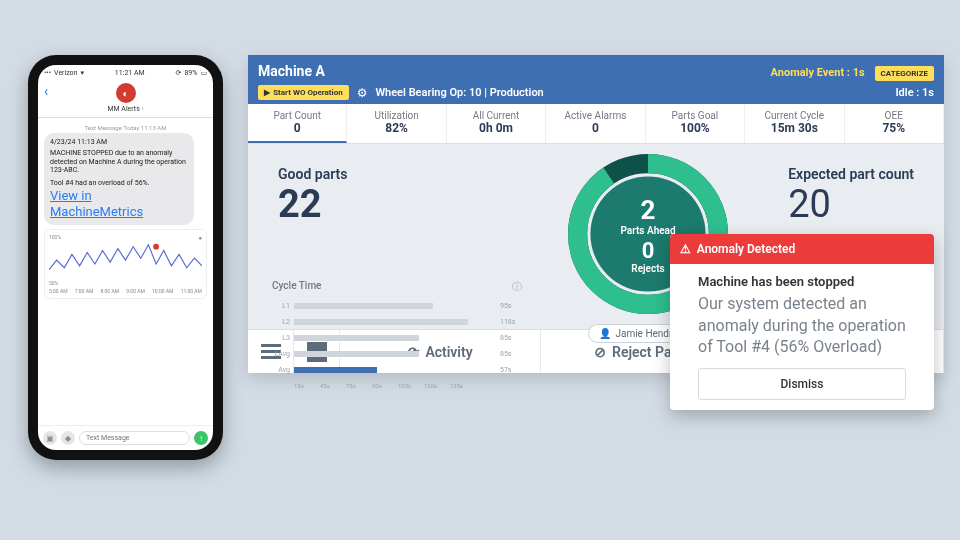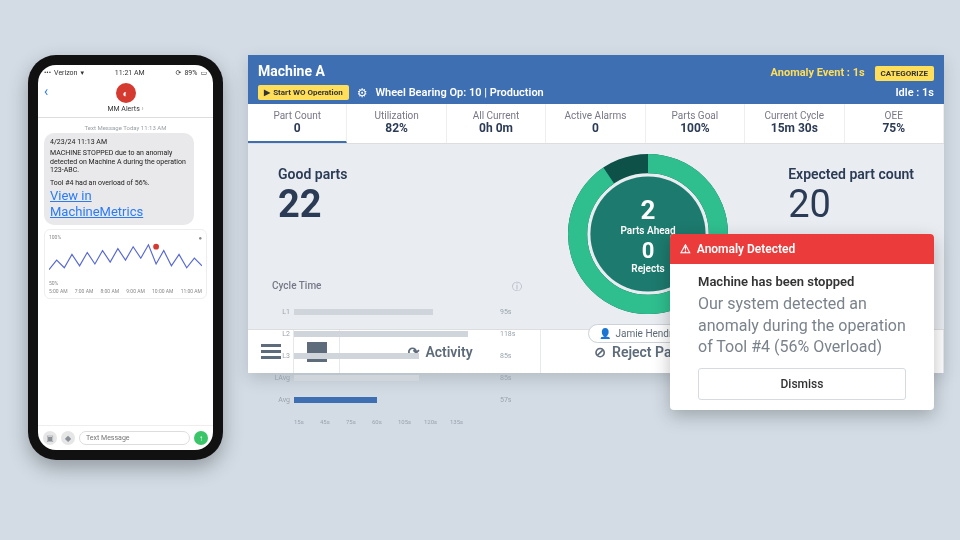--- a/index.html
+++ b/index.html
@@ -59,21 +59,21 @@
 .donut-center .n1{font-size:26px;font-weight:700}
 .donut-center .lab{font-size:10px;font-weight:600}
 .donut-center .n2{font-size:22px;font-weight:700;margin-top:2px}
 .donut-badge{position:absolute;right:2px;bottom:26px;width:22px;height:22px;border-radius:50%;background:#1d7a6e;border:3px solid #0d5148}
 
 .operator{position:absolute;left:340px;top:180px;border:1px solid #cbd2da;border-radius:14px;padding:3px 10px;font-size:10px;color:#5d6b7a;background:#fff;display:flex;align-items:center;gap:4px}
 
 .cycle{position:absolute;left:24px;top:136px;width:250px}
 .cycle h4{font-size:10px;color:#778;font-weight:500;margin-bottom:4px;display:flex;justify-content:space-between}
 .cycle h4 .q{color:#aab}
-.bar-row{display:flex;align-items:center;gap:4px;margin:14px 0;font-size:7px;color:#9aa3ad}
+.bar-row{display:flex;align-items:center;gap:4px;margin:8px 0;font-size:7px;color:#9aa3ad}
 .bar-row .lbl{width:18px;text-align:right}
 .bar-row .track{flex:1;position:relative;height:6px}
 .bar-row .fill{position:absolute;left:0;top:0;height:6px;background:#cfd5db}
 .bar-row .fill.blue{background:#3e6fb3}
 .bar-row .val{width:22px;font-size:7px}
 .cycle-ticks{display:flex;gap:0;font-size:6px;color:#9aa3ad;margin-left:22px;margin-top:2px}
 .cycle-ticks span{width:26px}
 
 .alert{position:absolute;right:10px;top:90px;width:264px;background:#fff;border-radius:4px;box-shadow:0 6px 18px rgba(0,0,0,.25);overflow:hidden}
 .alert-head{background:#eb3b3b;color:#fff;padding:8px 10px;font-size:12px;font-weight:600;display:flex;align-items:center;gap:6px}

